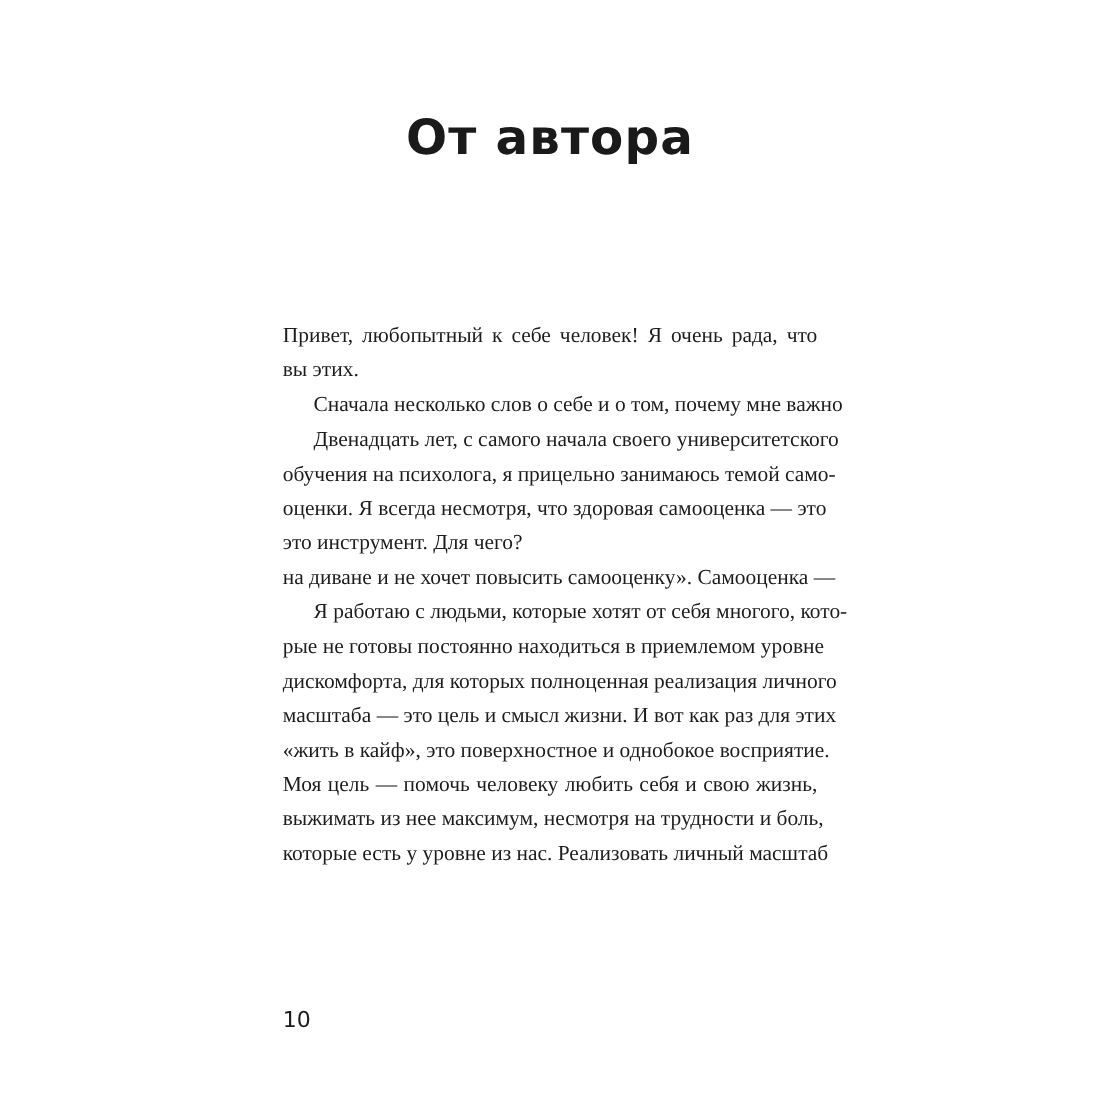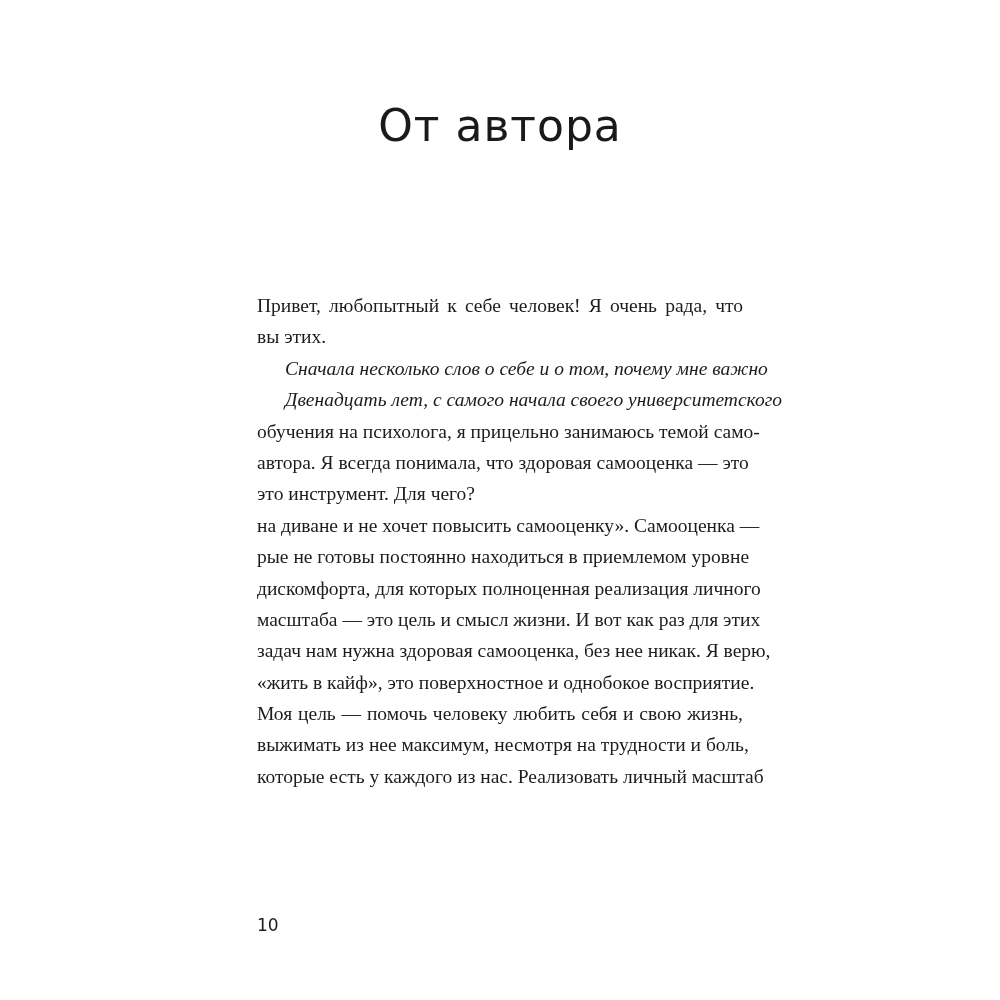--- a/index.html
+++ b/index.html
@@ -20,21 +20,21 @@
       width: 1000px; height: 1000px;
       background: #ffffff;
     }
     .title {
       position: absolute;
       top: 96px;
       left: 0;
       width: 1000px;
       text-align: center;
       font-family: "DejaVu Sans", sans-serif;
-      font-weight: 400;
+      font-weight: 700;
       font-size: 44px;
       letter-spacing: 1px;
       color: #1a1a1a;
       margin: 0;
       line-height: 60px;
     }
     .body-text {
       position: absolute;
       left: 257px;
       top: 290px;
@@ -49,50 +49,49 @@
       white-space: nowrap;
       text-align: justify;
       text-align-last: justify;
       height: 31.4px;
     }
     .line.last {
       text-align-last: left;
     }
     .line.indent {
       padding-left: 28px;
-      font-style: italic;
     }
     .page-number {
       position: absolute;
       left: 257px;
       top: 915px;
       font-family: "DejaVu Sans", sans-serif;
-      font-size: 17px;
+      font-size: 20px;
       color: #1c1c1c;
     }
   </style>
 </head>
 <body>
 
 <div class="page">
   <h1 class="title">От автора</h1>
 
   <div class="body-text">
     <span class="line">Привет, любопытный к себе человек! Я очень рада, что</span>
     <span class="line last">вы этих.</span>
     <span class="line indent">Сначала несколько слов о себе и о том, почему мне важно</span>
     <span class="line indent">Двенадцать лет, с самого начала своего университетского</span>
     <span class="line">обучения на психолога, я прицельно занимаюсь темой само-</span>
-    <span class="line">автора. Я всегда понимала, что здоровая самооценка — это</span>
+    <span class="line">оценки. Я всегда несмотря, что здоровая самооценка — это</span>
     <span class="line last">это инструмент. Для чего?</span>
     <span class="line">на диване и не хочет повысить самооценку». Самооценка —</span>
+    <span class="line indent">Я работаю с людьми, которые хотят от себя многого, кото-</span>
     <span class="line">рые не готовы постоянно находиться в приемлемом уровне</span>
     <span class="line">дискомфорта, для которых полноценная реализация личного</span>
     <span class="line">масштаба — это цель и смысл жизни. И вот как раз для этих</span>
-    <span class="line">задач нам нужна здоровая самооценка, без нее никак. Я верю,</span>
     <span class="line">«жить в кайф», это поверхностное и однобокое восприятие.</span>
     <span class="line">Моя цель — помочь человеку любить себя и свою жизнь,</span>
     <span class="line">выжимать из нее максимум, несмотря на трудности и боль,</span>
-    <span class="line">которые есть у каждого из нас. Реализовать личный масштаб</span>
+    <span class="line">которые есть у уровне из нас. Реализовать личный масштаб</span>
   </div>
 
   <div class="page-number">10</div>
 </div>
 
 </body></html>

